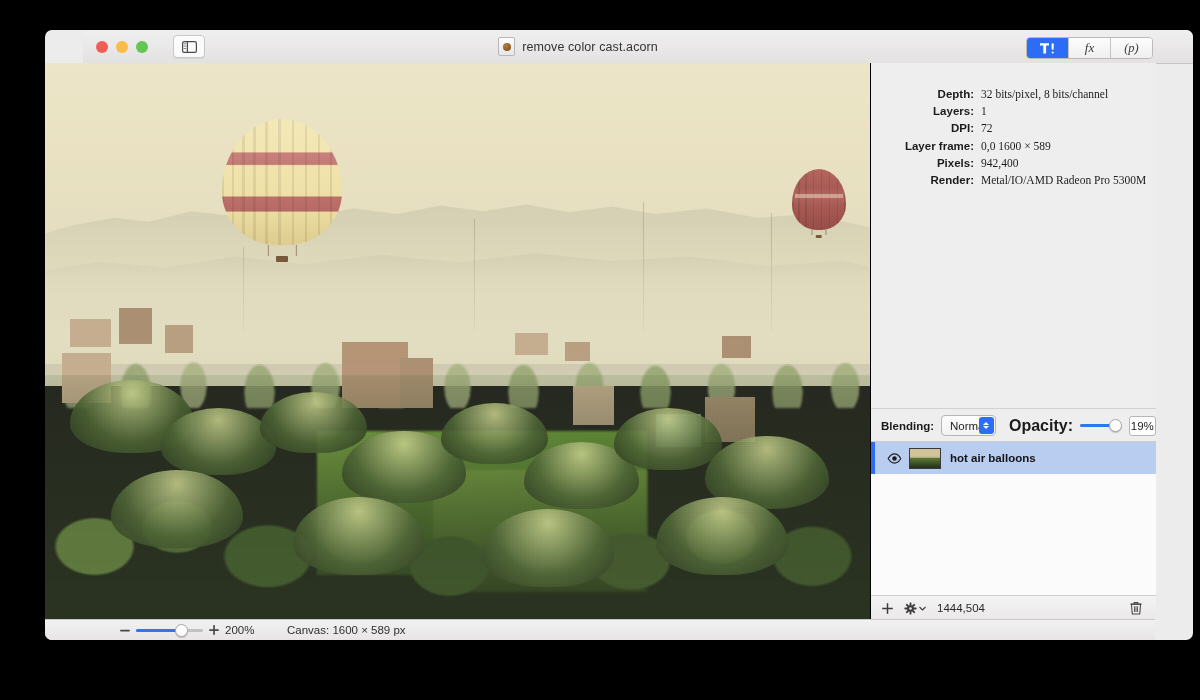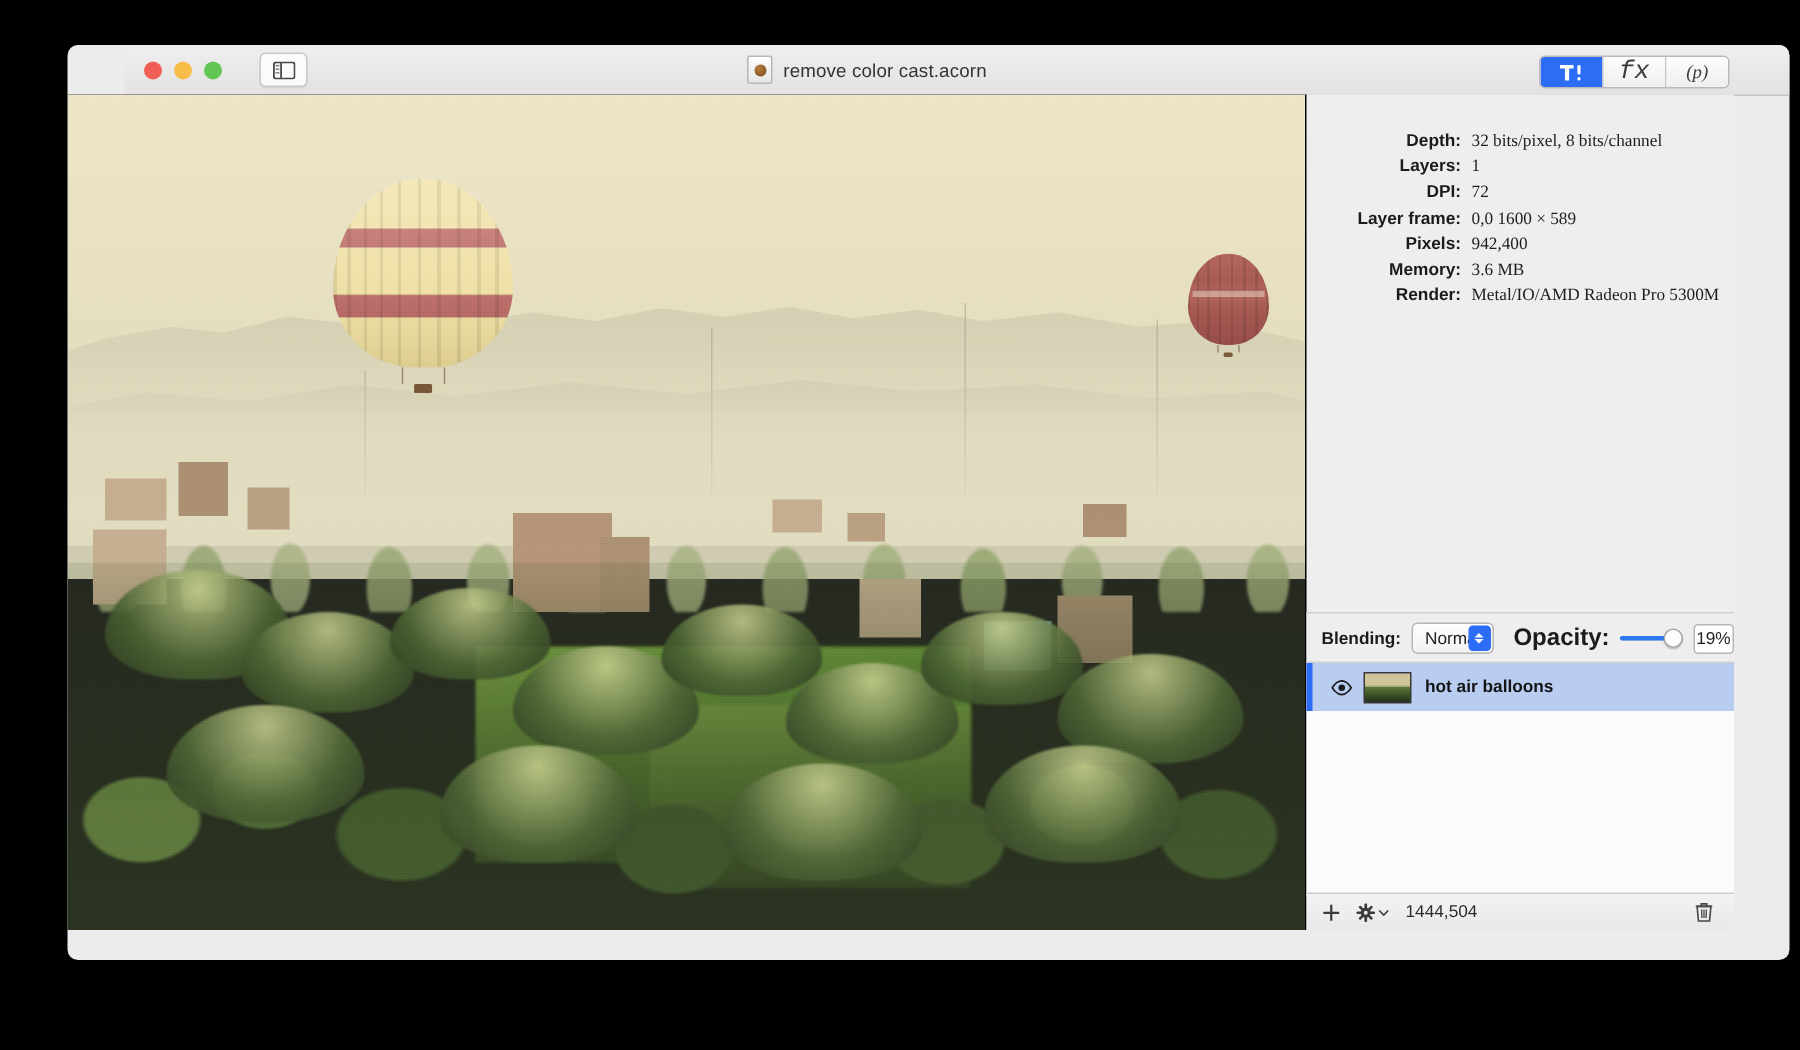--- a/index.html
+++ b/index.html
@@ -58,21 +58,21 @@
     height:20px;display:flex;border:1px solid #bbb9b9;border-radius:4px;
     overflow:hidden;background:#fbfbfb;
   }
   .seg{
     width:41px;height:100%;display:flex;align-items:center;justify-content:center;
     border-right:1px solid #c6c4c4;font-size:12px;color:#3b3b3b;
     background:linear-gradient(#fdfdfd,#f0efef);
   }
   .seg:last-child{border-right:none;}
   .seg.active{background:#2d6cf5;color:#fff;}
-  .seg .fx{font-family:Liberation Mono, monospace;font-style:italic;font-size:17px;}
+  .seg .fx{font-family:Liberation Serif, serif;font-style:italic;font-size:13px;}
   .seg .pp{font-family:"Liberation Serif",serif;font-style:italic;font-size:12.5px;}
 
   
   #body{position:absolute;left:0;top:33px;width:1113px;height:557px;display:flex;}
   #canvaspane{
     position:relative;width:825px;height:557px;overflow:hidden;background:#111;
   }
   #inspector{
     width:285px;height:557px;background:#eeeeee;position:relative;
     border-left:1px solid #000;
@@ -441,24 +441,20 @@
         </div>
         <div class="mrow">
           <div class="mkey">Layer frame:</div>
           <div class="mval">0,0 1600 × 589</div>
         </div>
         <div class="mrow">
           <div class="mkey">Pixels:</div>
           <div class="mval">942,400</div>
         </div>
         <div class="mrow">
-          <div class="mkey">Memory:</div>
-          <div class="mval">3.6 MB</div>
-        </div>
-        <div class="mrow">
           <div class="mkey">Render:</div>
           <div class="mval">Metal/IO/AMD Radeon Pro 5300M</div>
         </div>
       </div>
 
       <div class="blendbar">
         <div class="blabel">Blending:</div>
         <div class="popup">
           <span>Normal</span>
           <div class="arrbox">
@@ -519,14 +515,36 @@
             <path d="M4.2 3.2 V1.6 H7.8 V3.2" fill="none" stroke="#4a4848" stroke-width="1.1"></path>
             <line x1="4.4" y1="5.3" x2="4.6" y2="11" stroke="#4a4848" stroke-width="0.9"></line>
             <line x1="6" y1="5.3" x2="6" y2="11" stroke="#4a4848" stroke-width="0.9"></line>
             <line x1="7.6" y1="5.3" x2="7.4" y2="11" stroke="#4a4848" stroke-width="0.9"></line>
           </svg>
         </div>
       </div>
     </div>
   </div>
 
+  <div id="statusbar">
+    <div class="zoomgrp">
+      <div class="minus">
+        <svg width="10" height="3" viewBox="0 0 10 3">
+          <rect x="0" y="0.7" width="10" height="1.7" rx="0.8" fill="#4a4a4a"></rect>
+        </svg>
+      </div>
+      <div class="zslider">
+        <div class="ztrack"></div>
+        <div class="zfill"></div>
+        <div class="zknob"></div>
+      </div>
+      <div class="plus">
+        <svg width="10" height="10" viewBox="0 0 10 10">
+          <rect x="4.2" y="0" width="1.7" height="10" rx="0.8" fill="#4a4a4a"></rect>
+          <rect x="0" y="4.2" width="10" height="1.7" rx="0.8" fill="#4a4a4a"></rect>
+        </svg>
+      </div>
+      <div class="zpct">200%</div>
+    </div>
+    <div class="canvastxt">Canvas: 1600 × 589 px</div>
+  </div>
 
 </div>
 
 </body></html>

